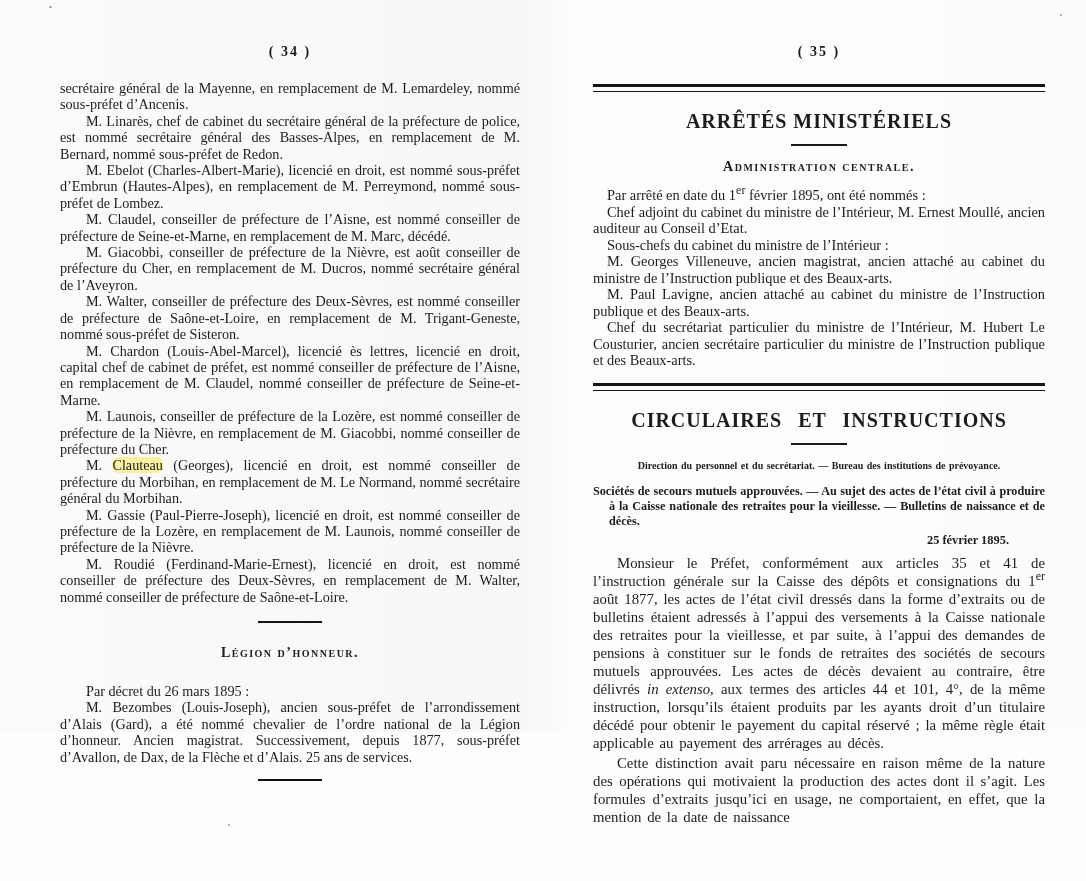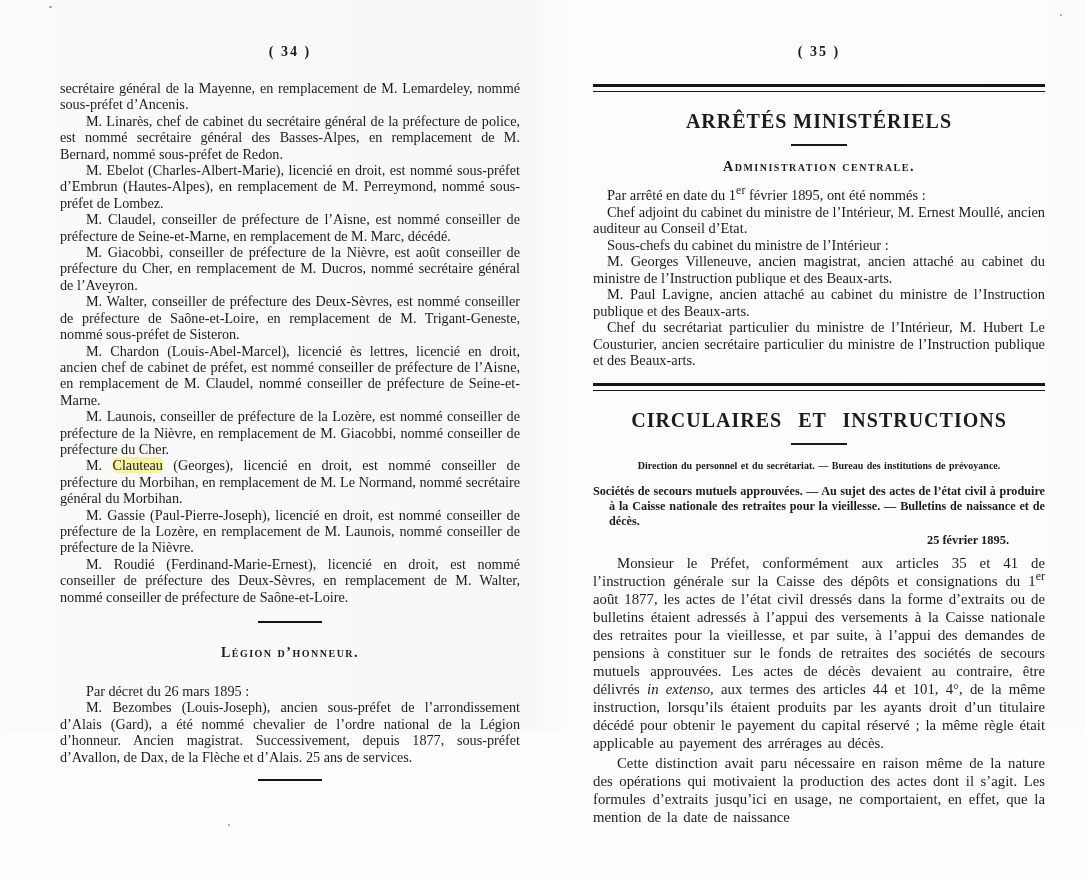--- a/index.html
+++ b/index.html
@@ -76,21 +76,21 @@
 
   <div class="page page-left">
     <div class="pageno">( 34 )</div>
 
     <p class="noindent">secrétaire général de la Mayenne, en remplacement de M. Lemardeley, nommé sous-préfet d’Ancenis.</p>
     <p>M. Linarès, chef de cabinet du secrétaire général de la préfecture de police, est nommé secrétaire général des Basses-Alpes, en remplacement de M. Bernard, nommé sous-préfet de Redon.</p>
     <p>M. Ebelot (Charles-Albert-Marie), licencié en droit, est nommé sous-préfet d’Embrun (Hautes-Alpes), en remplacement de M. Perreymond, nommé sous-préfet de Lombez.</p>
     <p>M. Claudel, conseiller de préfecture de l’Aisne, est nommé conseiller de préfecture de Seine-et-Marne, en remplacement de M. Marc, décédé.</p>
     <p>M. Giacobbi, conseiller de préfecture de la Nièvre, est août conseiller de préfecture du Cher, en remplacement de M. Ducros, nommé secrétaire général de l’Aveyron.</p>
     <p>M. Walter, conseiller de préfecture des Deux-Sèvres, est nommé conseiller de préfecture de Saône-et-Loire, en remplacement de M. Trigant-Geneste, nommé sous-préfet de Sisteron.</p>
-    <p>M. Chardon (Louis-Abel-Marcel), licencié ès lettres, licencié en droit, ancien chef de cabinet de préfet, est nommé conseiller de préfecture de l’Aisne, en remplacement de M. Claudel, nommé conseiller de préfecture de Seine-et-Marne.</p>
+    <p>M. Chardon (Louis-Abel-Marcel), licencié ès lettres, licencié en droit, capital chef de cabinet de préfet, est nommé conseiller de préfecture de l’Aisne, en remplacement de M. Claudel, nommé conseiller de préfecture de Seine-et-Marne.</p>
     <p>M. Launois, conseiller de préfecture de la Lozère, est nommé conseiller de préfecture de la Nièvre, en remplacement de M. Giacobbi, nommé conseiller de préfecture du Cher.</p>
 
     <p><span>M. </span><span class="hl" style="background-color: rgb(248, 241, 160);">Clauteau</span><span> (Georges), licencié en droit, est nommé conseiller de préfecture du Morbihan, en remplacement de M. Le Normand, nommé secrétaire général du Morbihan.</span></p>
 
     <p>M. Gassie (Paul-Pierre-Joseph), licencié en droit, est nommé conseiller de préfecture de la Lozère, en remplacement de M. Launois, nommé conseiller de préfecture de la Nièvre.</p>
     <p>M. Roudié (Ferdinand-Marie-Ernest), licencié en droit, est nommé conseiller de préfecture des Deux-Sèvres, en remplacement de M. Walter, nommé conseiller de préfecture de Saône-et-Loire.</p>
 
     <div class="divider"></div>
 
     <h3 class="sc">Légion d’honneur.</h3>

